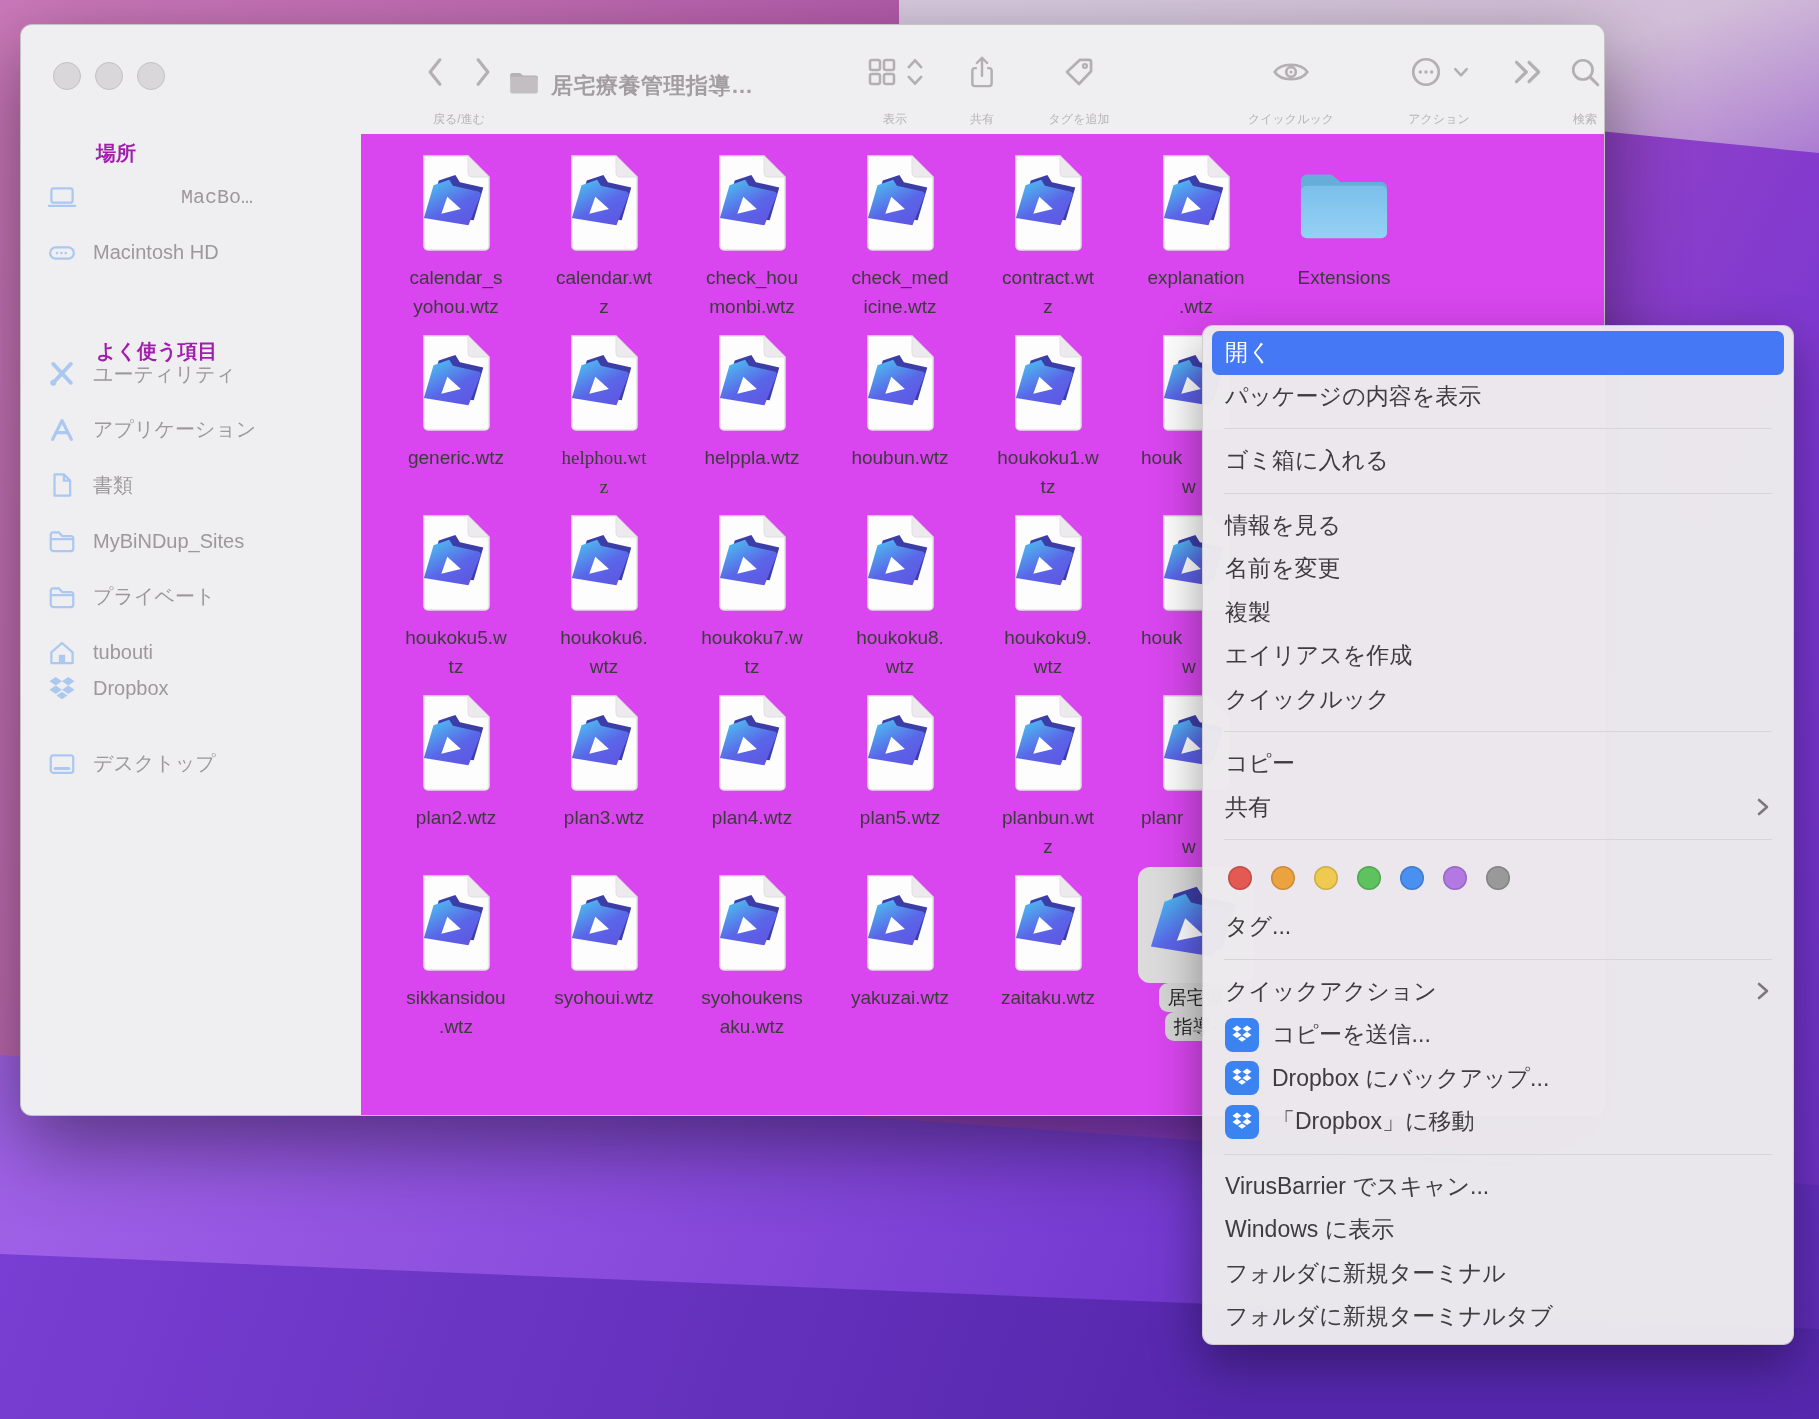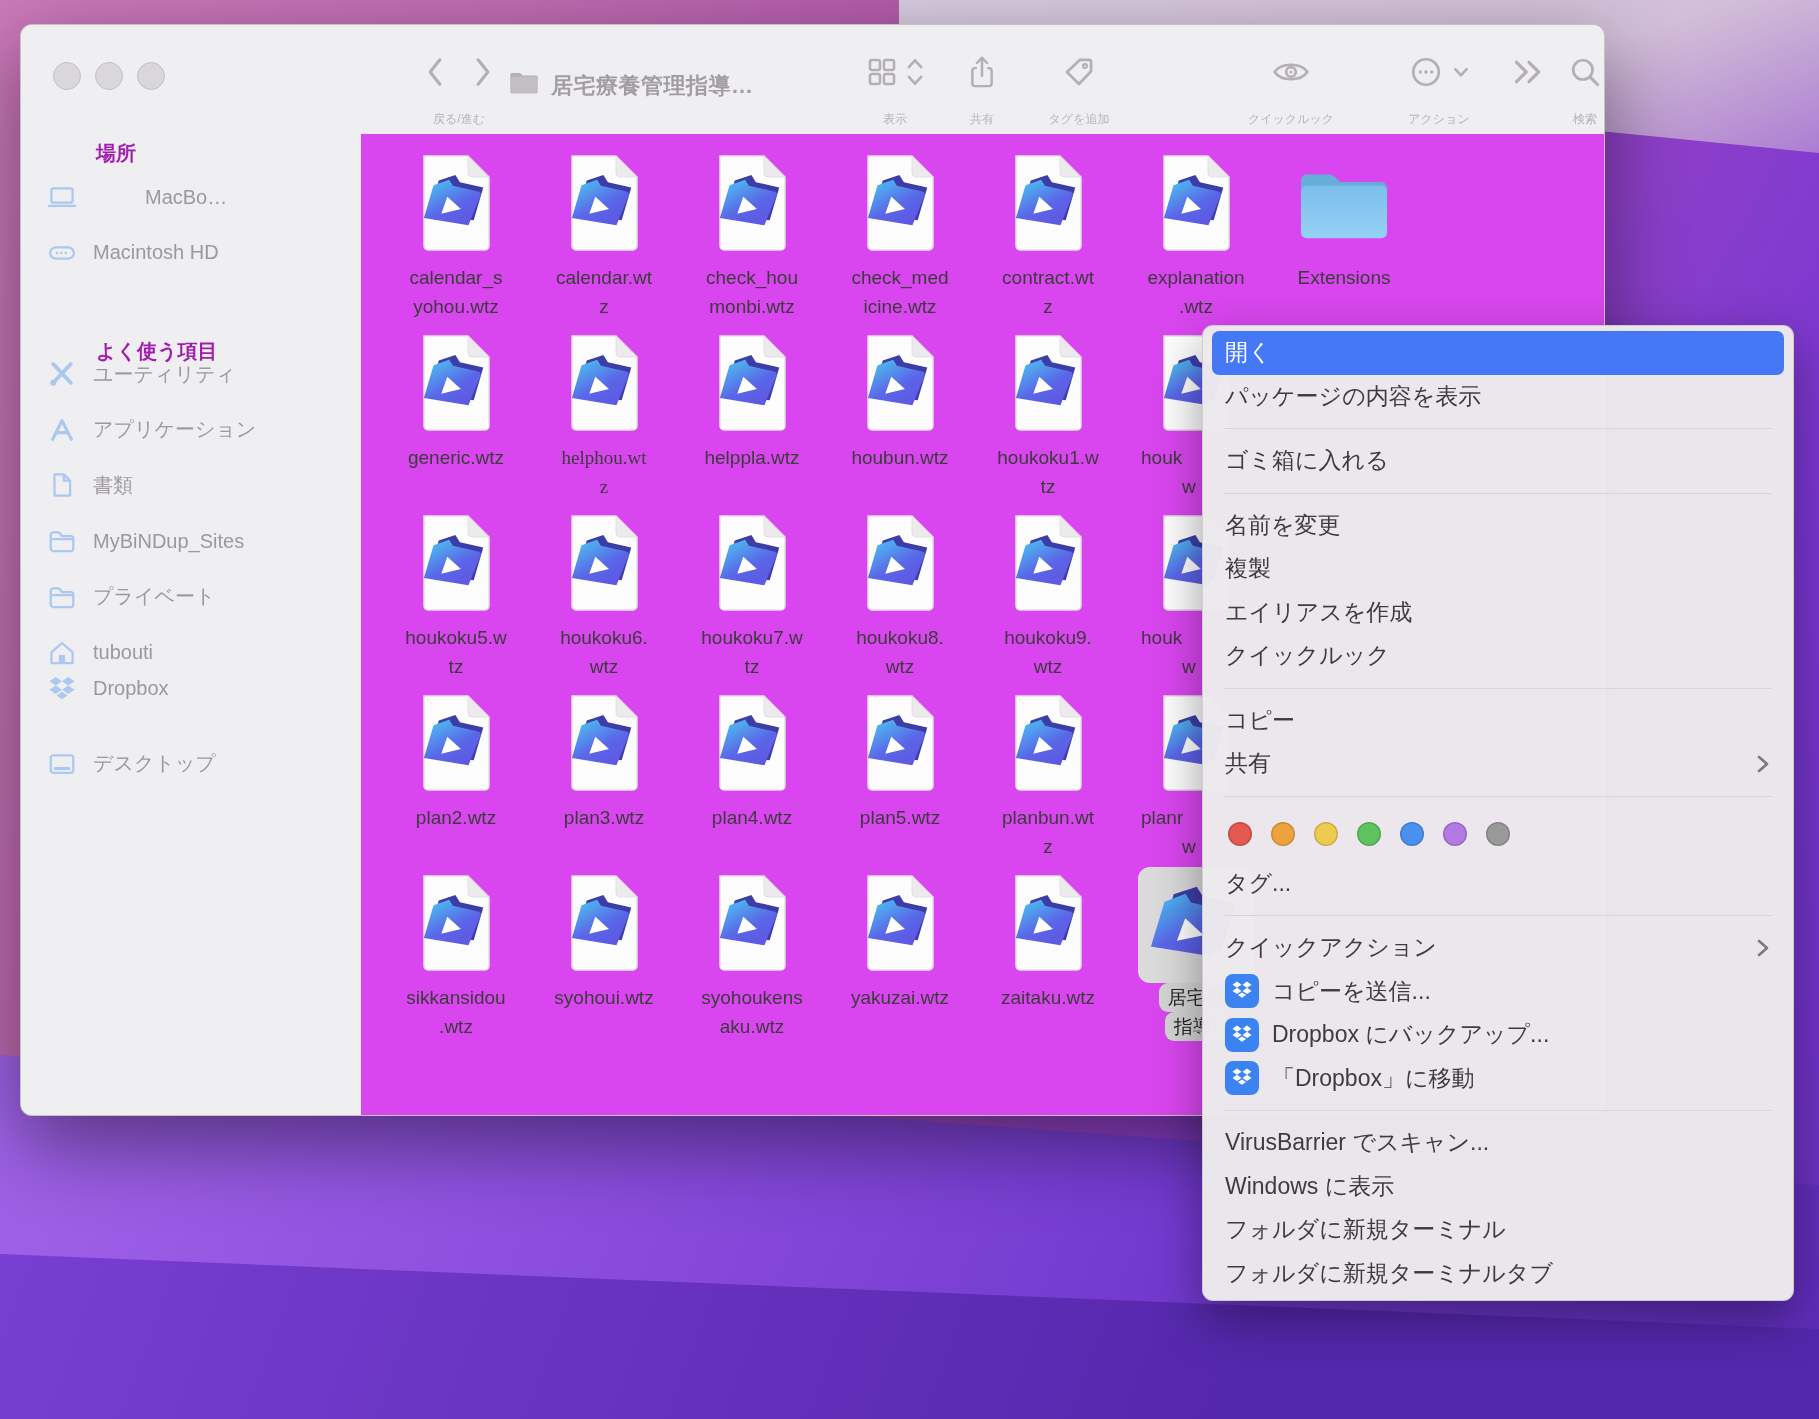--- a/index.html
+++ b/index.html
@@ -33,21 +33,21 @@
   .t-icons { height:46px; display:flex; align-items:center; justify-content:center; gap:10px; }
   .t-label { font-size:12px; color:#b7b3b6; margin-top:16px; white-space:nowrap; }
   .titlewrap { position:absolute; left:488px; top:46px; display:flex; gap:12px; color:#a6a2a6; }
   .wtitle { font-size:22px; font-weight:700; color:#a19da1; letter-spacing:.5px; white-space:nowrap; }
 
   .sidebar { position:absolute; left:0; top:109px; width:340px; bottom:0; }
   .sb-header { position:absolute; left:27px; font-size:20px; font-weight:700; color:#a21caf;margin-left:48px; }
   .sb-row { position:absolute; left:26px; right:8px; height:40px; display:flex; align-items:center; gap:16px;
     color:#9c989b; font-size:20px; white-space:nowrap; }
   .sb-row .sb-ico { width:30px; height:30px; color:#abc8f1; flex:0 0 30px; }
-  .sb-row.gap-label .sb-label { margin-left:52px; }
+  .sb-row.gap-label .sb-label { margin-left:88px;font-family:Liberation Mono, monospace; }
 
   .content { position:absolute; left:340px; top:109px; right:0; bottom:0; background:#d946ef;
     border-bottom-right-radius:12px; overflow:hidden; }
 
   .file { position:absolute; width:148px; }
   .f-iconbox { position:relative; height:104px; display:flex; align-items:flex-start; justify-content:center; }
   .f-label { margin-top:6px; font-size:19px; line-height:29px; color:#3c3c3c; text-align:center; }
   .file.partial .f-label { text-align:left; }
   .file.partial .f-label .fl:nth-child(1) { padding-left:19px; }
   .file.partial .f-label .fl:nth-child(2) { padding-left:60px; }
@@ -697,20 +697,23 @@
     </div>
     <div class="mi">
       <span>パッケージの内容を表示</span>
     </div>
     <div class="sep"></div>
     <div class="mi">
       <span>ゴミ箱に入れる</span>
     </div>
     <div class="sep"></div>
     <div class="mi">
+      <span>情報を見る</span>
+    </div>
+    <div class="mi">
       <span>名前を変更</span>
     </div>
     <div class="mi">
       <span>複製</span>
     </div>
     <div class="mi">
       <span>エイリアスを作成</span>
     </div>
     <div class="mi">
       <span>クイックルック</span>

